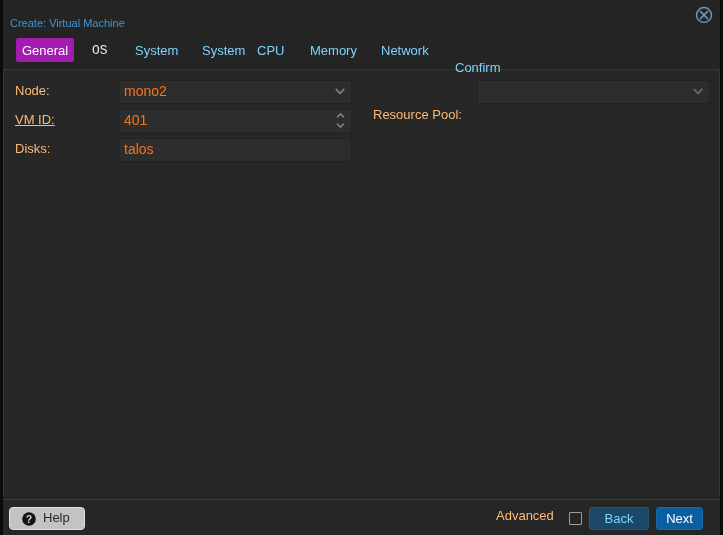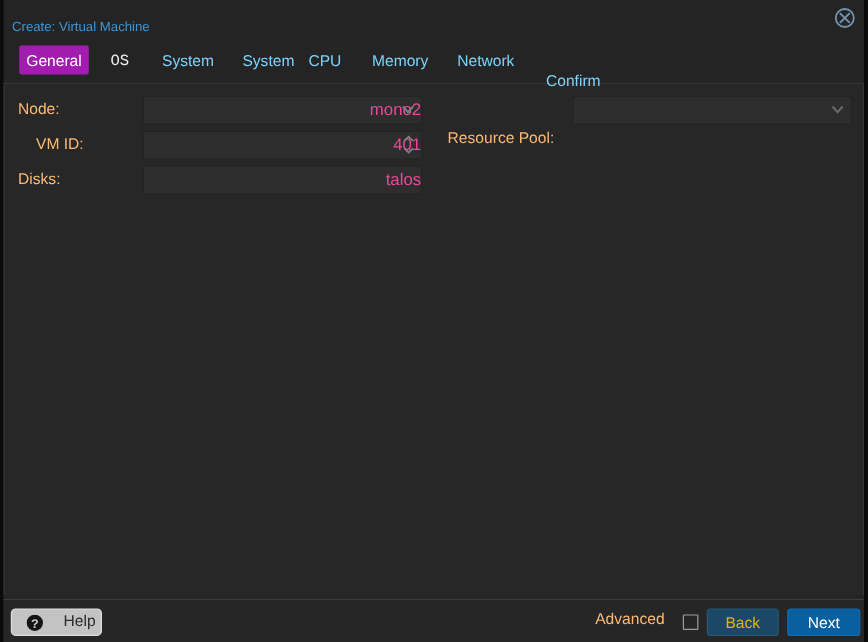--- a/index.html
+++ b/index.html
@@ -7,21 +7,21 @@
   *{box-sizing:border-box;}
   .abs{position:absolute;}
   .win{position:absolute;left:3px;top:0;width:717px;height:535px;background:#242424;}
   .title{position:absolute;left:10px;top:13px;font-size:11px;line-height:20px;color:#3e96d6;}
   .tab{position:absolute;top:38px;height:24px;font-size:13px;line-height:26px;color:#7dd3fc;}
   .tab.active{left:16px;width:58px;background:#a21caf;color:#ffffff;text-align:center;border-radius:2px;}
   .bodyp{position:absolute;left:3px;top:69px;width:717px;height:427px;background:#272727;
     border:1px solid #363636;border-bottom:none;}
   .lbl{position:absolute;height:24px;line-height:22px;font-size:13px;color:#fdba74;}
   .field{position:absolute;width:233px;height:24px;background:#2d2d2d;border:1px solid #232323;
-    font-size:14px;line-height:20px;color:#ec4899;padding-left:4px;text-align:right;}
+    font-size:14px;line-height:20px;color:#f97316;padding-left:4px;}
   .tbar{position:absolute;left:3px;top:499px;width:717px;height:36px;background:#262626;
     border-top:1px solid #3b3b3b;}
   .helpbtn{position:absolute;left:9px;top:507px;width:76px;height:23px;background:#c3c3c3;
     border:1px solid #dedede;border-radius:4px;color:#2a2a2a;font-size:13px;line-height:20px;}
   .btn{position:absolute;top:507px;height:23px;border-radius:3px;font-size:13px;text-align:center;line-height:23px;}
   .chk{position:absolute;left:569px;top:512px;width:13px;height:13px;border:1px solid #9e9e9e;
     background:transparent;border-radius:1px;}
 </style>
 </head>
 <body>
@@ -35,21 +35,21 @@
 <div class="tab active">General</div>
 <div class="tab" style="left:92px;color:#ededed;font-family:Liberation Mono, monospace;">OS</div>
 <div class="tab" style="left:135px;">System</div>
 <div class="tab" style="left:202px;">System</div>
 <div class="tab" style="left:257px;">CPU</div>
 <div class="tab" style="left:310px;">Memory</div>
 <div class="tab" style="left:381px;">Network</div>
 <div class="tab" style="left:455px;margin-top:17px;">Confirm</div>
 
 <div class="lbl" style="left:15px;top:80px;">Node:</div>
-<div class="lbl" style="left:30px;top:109px;">VM ID:</div>
+<div class="lbl" style="left:15px;top:109px;text-decoration:underline;">VM ID:</div>
 <div class="lbl" style="left:15px;top:138px;">Disks:</div>
 <div class="lbl" style="left:373px;top:80px;margin-top:24px;">Resource Pool:</div>
 
 <div class="field" style="left:119px;top:80px;">mono2</div>
 <div class="field" style="left:119px;top:109px;">401</div>
 <div class="field" style="left:119px;top:138px;">talos</div>
 <div class="field" style="left:477px;top:80px;"></div>
 
 <svg class="abs" style="left:335px;top:87px" width="10" height="9" viewBox="0 0 10 9">
   <path d="M0.8 1.8 L5 6.5 L9.2 1.8" fill="none" stroke="#7e7e7e" stroke-width="1.8" stroke-linecap="butt"></path>
@@ -61,18 +61,18 @@
 <svg class="abs" style="left:693px;top:87px" width="10" height="9" viewBox="0 0 10 9">
   <path d="M0.8 1.8 L5 6.5 L9.2 1.8" fill="none" stroke="#686868" stroke-width="1.8" stroke-linecap="butt"></path>
 </svg>
 
 <div class="tbar"></div>
 <div class="helpbtn">
     <svg width="14" height="14" viewBox="0 0 14 14" style="position:absolute;left:12px;top:3.5px;">
   <circle cx="7" cy="7" r="6.8" fill="#141414"></circle>
   <text x="7" y="11" font-size="10.5" font-weight="bold" fill="#d0d0d0" text-anchor="middle" font-family="Liberation Sans">?</text>
 </svg>
-    <span style="display:block;padding-left:43px;">Help</span>
+    <span style="display:block;padding-left:33px;">Help</span>
   </div>
 <div class="lbl" style="left:496px;top:505px;">Advanced</div>
 <div class="chk"></div>
-<div class="btn" style="left:589px;width:60px;background:#1b4866;border:1px solid #265577;color:#eab308;line-height:21px;">Back</div>
-<div class="btn" style="left:656px;width:61px;background:#0a5fa0;border:1px solid #156aab;color:#ffffff;line-height:21px;">Next</div>
+<div class="btn" style="left:589px;width:60px;background:#1b4866;border:1px solid #265577;color:#7dd3fc;line-height:21px;">Back</div>
+<div class="btn" style="left:656px;width:47px;background:#0a5fa0;border:1px solid #156aab;color:#ffffff;line-height:21px;">Next</div>
 
 </body></html>

